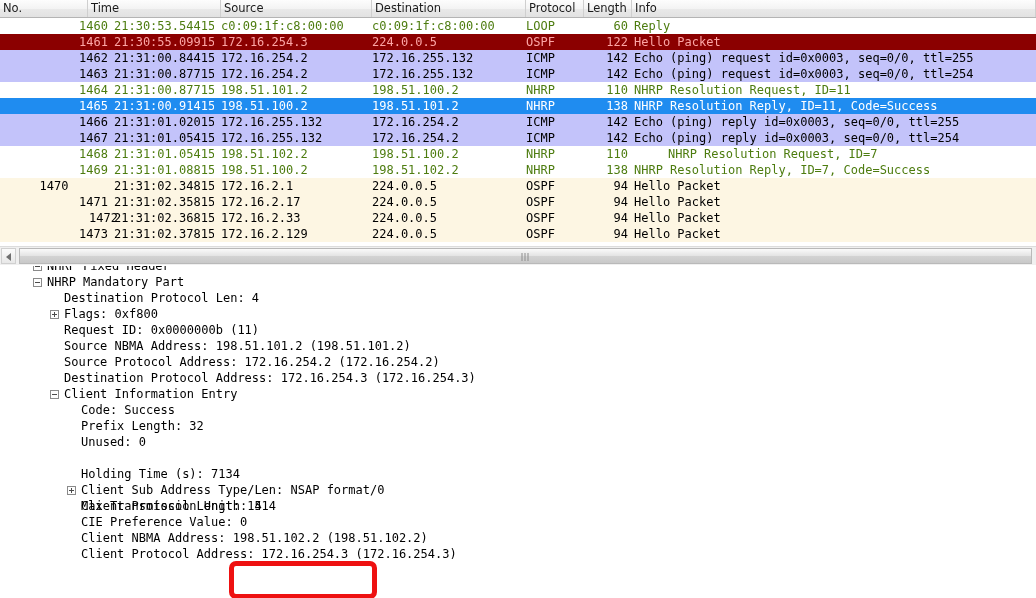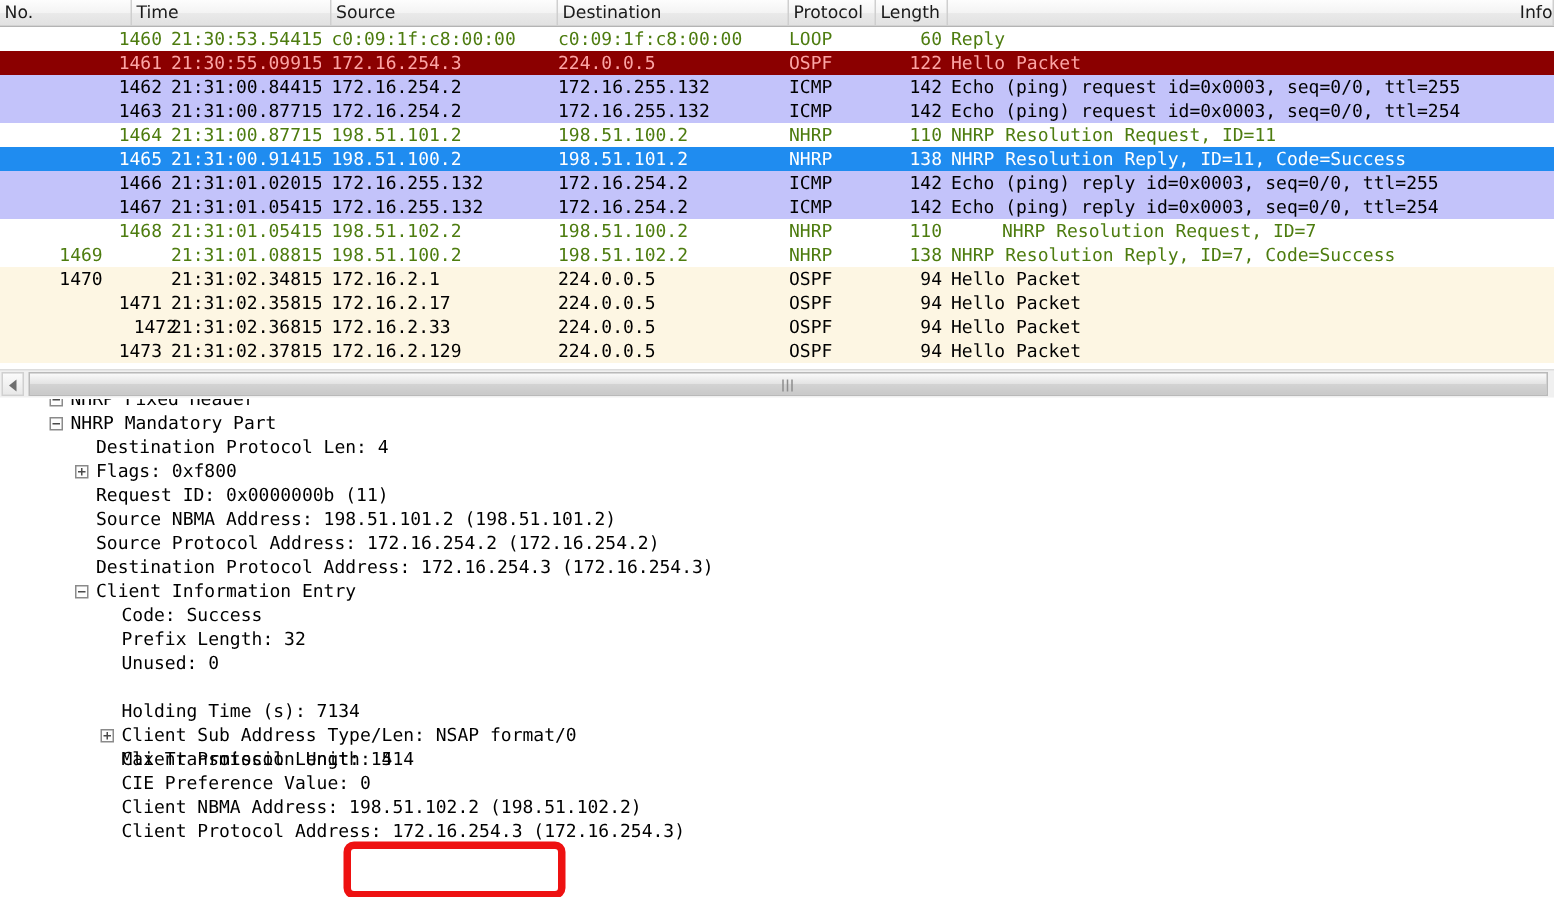--- a/index.html
+++ b/index.html
@@ -204,21 +204,21 @@
 
 <div id="packet-list-pane">
 
   <div id="list-header">
       <div class="col-head" style="left: 0px; width: 88px;">No.</div>
       <div class="col-head" style="left: 88px; width: 133px;">Time</div>
       <div class="col-head" style="left: 221px; width: 151px;">Source</div>
       <div class="col-head" style="left: 372px; width: 154px;">Destination</div>
       <div class="col-head" style="left: 526px; width: 58px;">Protocol</div>
       <div class="col-head" style="left: 584px; width: 48px;">Length</div>
-      <div class="col-head" style="left: 632px; width: 404px; text-align: right;">Info</div>
+      <div class="col-head" style="left: 632px; width: 404px;">Info</div>
     </div>
 
   <div id="list-rows">
       <div class="prow r-white">
         <div class="cell c-no" style="left: 0px; width: 108px;">1460</div>
         <div class="cell c-time" style="left: 114px; width: 100px;">21:30:53.544152</div>
         <div class="cell c-src" style="left: 221px; width: 146px;">c0:09:1f:c8:00:00</div>
         <div class="cell c-dst" style="left: 372px; width: 148px;">c0:09:1f:c8:00:00</div>
         <div class="cell c-prot" style="left: 526px; width: 58px;">LOOP</div>
         <div class="cell c-len" style="left: 578px; width: 50px;">60</div>
@@ -290,21 +290,21 @@
       <div class="prow r-white">
         <div class="cell c-no" style="left: 0px; width: 108px;">1468</div>
         <div class="cell c-time" style="left: 114px; width: 100px;">21:31:01.054152</div>
         <div class="cell c-src" style="left: 221px; width: 146px;">198.51.102.2</div>
         <div class="cell c-dst" style="left: 372px; width: 148px;">198.51.100.2</div>
         <div class="cell c-prot" style="left: 526px; width: 58px;">NHRP</div>
         <div class="cell c-len" style="left: 578px; width: 50px;">110</div>
         <div class="cell c-info" style="left: 668px; width: 400px;">NHRP Resolution Request, ID=7</div>
       </div>
       <div class="prow r-white">
-        <div class="cell c-no" style="left: 0px; width: 108px; text-align: center;">1469</div>
+        <div class="cell c-no" style="left: 0px; width: 108px;">1469</div>
         <div class="cell c-time" style="left: 114px; width: 100px;">21:31:01.088152</div>
         <div class="cell c-src" style="left: 221px; width: 146px;">198.51.100.2</div>
         <div class="cell c-dst" style="left: 372px; width: 148px;">198.51.102.2</div>
         <div class="cell c-prot" style="left: 526px; width: 58px;">NHRP</div>
         <div class="cell c-len" style="left: 578px; width: 50px;">138</div>
         <div class="cell c-info" style="left: 634px; width: 400px;">NHRP Resolution Reply, ID=7, Code=Success</div>
       </div>
       <div class="prow r-cream">
         <div class="cell c-no" style="left: 0px; width: 108px; text-align: center;">1470</div>
         <div class="cell c-time" style="left: 114px; width: 100px;">21:31:02.348152</div>

